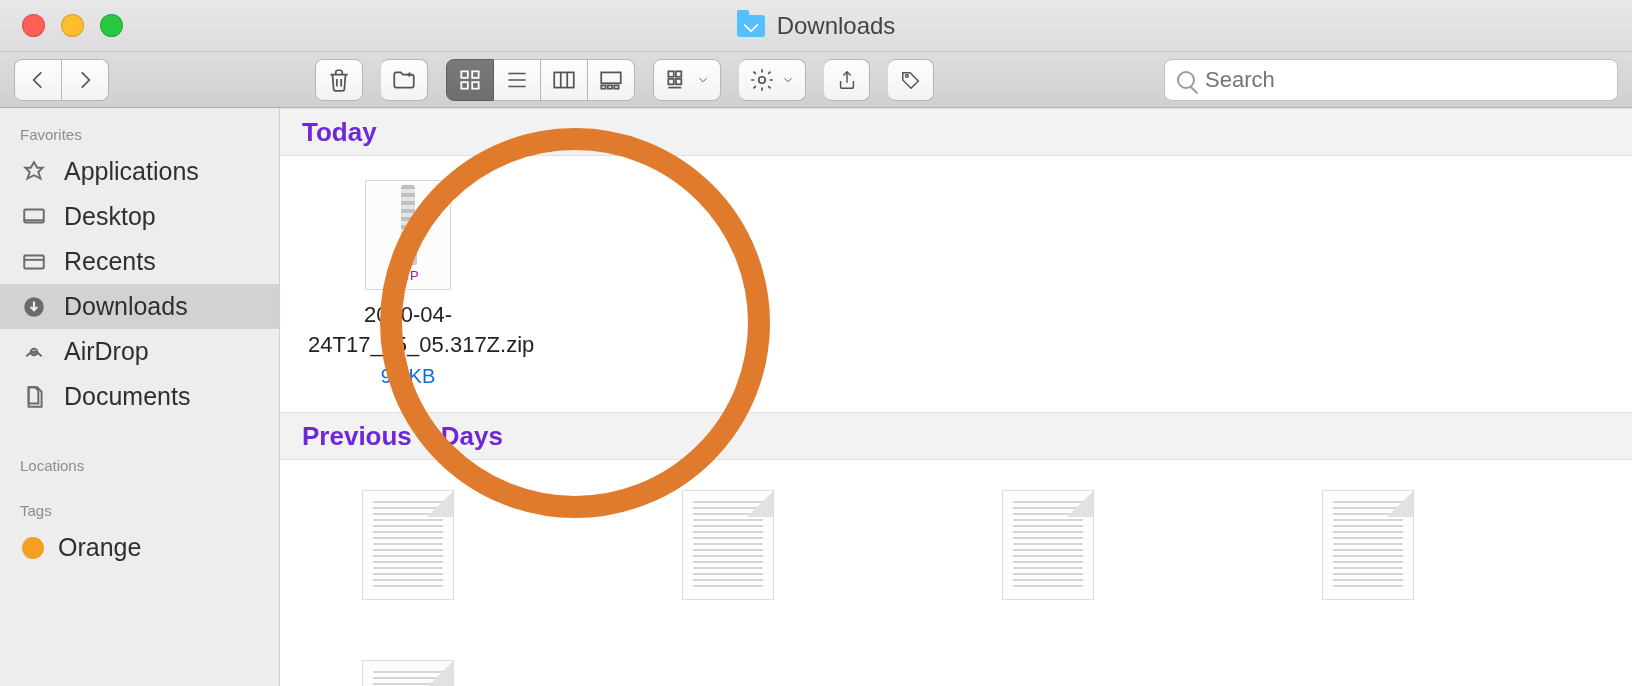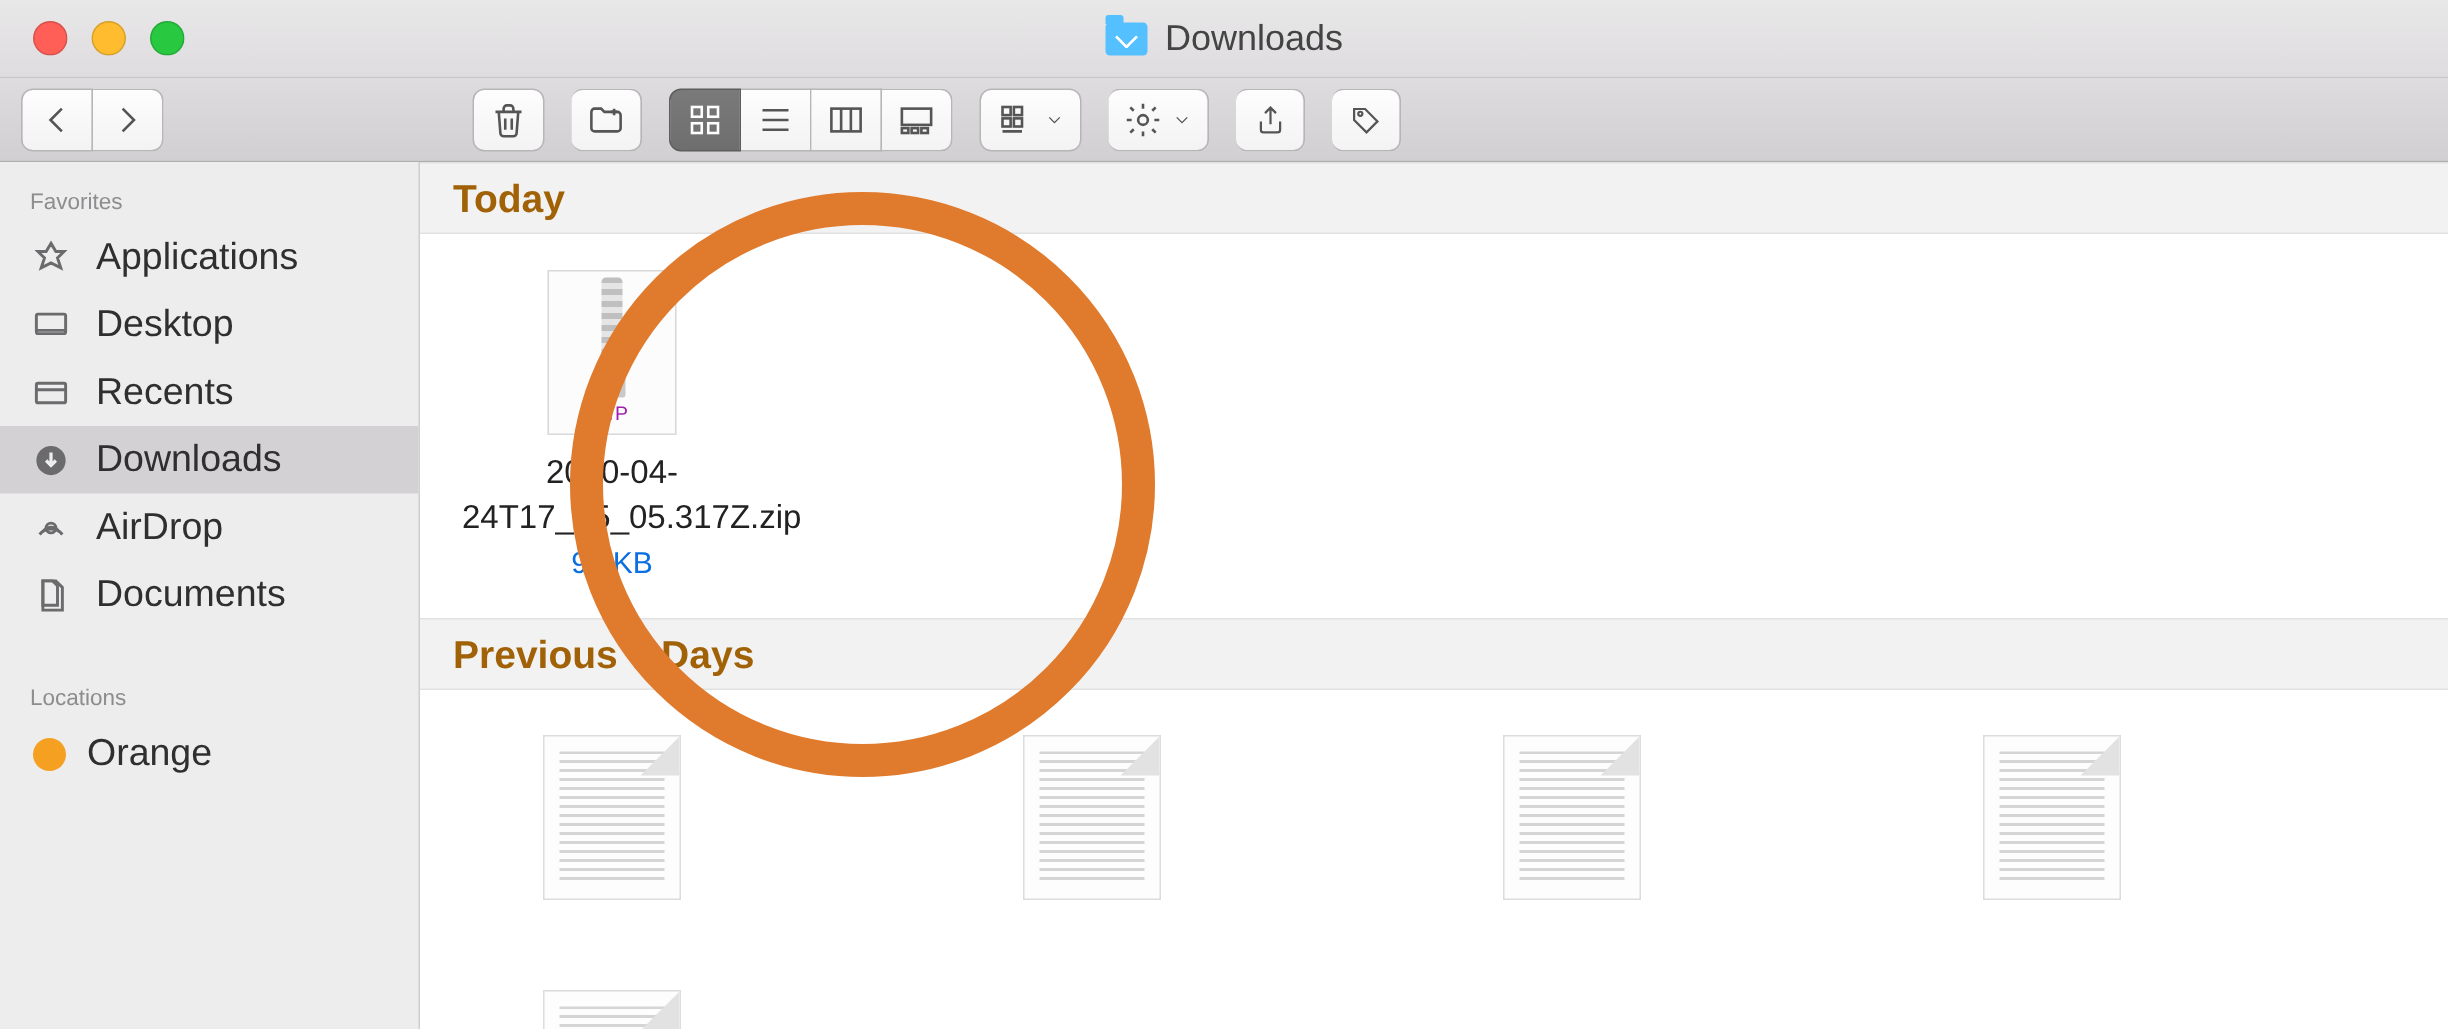--- a/index.html
+++ b/index.html
@@ -178,21 +178,21 @@
   .section-header {
     height: 48px;
     background: #f3f2f3;
     border-top: 1px solid #e2e1e2;
     border-bottom: 1px solid #e2e1e2;
     display: flex;
     align-items: center;
     padding-left: 22px;
     font-size: 26px;
     font-weight: 700;
-    color: #a16207;
+    color: #6d28d9;
   }
   .grid {
     display: flex;
     flex-wrap: wrap;
     gap: 70px 70px;
     padding: 24px 28px;
   }
   .file {
     width: 200px;
     display: flex;
@@ -384,20 +384,24 @@
     </svg>
   </div>
 
   <div class="btn solo small">
     <svg viewBox="0 0 24 24">
       <path d="M20 13l-8 8-9-9V4h8z"></path>
         <circle cx="7.5" cy="7.5" r="1.5"></circle>
     </svg>
   </div>
 
+  <div class="search-wrap">
+    <span class="search-icon-shape"></span>
+    <input type="text" placeholder="Search" style="">
+  </div>
 </div>
 
 <div class="body">
 
   <div class="sidebar">
     <div class="side-section-title">Favorites</div>
 
     <div class="side-item">
       <span class="side-ico">
         <svg viewBox="0 0 24 24">
@@ -452,20 +456,21 @@
         <svg viewBox="0 0 24 24">
             <path d="M7 3h8l4 4v14H7z"></path>
             <path d="M10 6h6l3 3v12H10z" transform="translate(-3,-3)"></path>
           </svg>
       </span>
       <span>Documents</span>
     </div>
 
     <div class="side-section-title" style="margin-top:30px">Locations</div>
 
+    <div class="side-section-title" style="margin-top:14px">Tags</div>
 
     <div class="side-item">
       <span class="tag-dot" style="background:#f6a021"></span>
       <span>Orange</span>
     </div>
   </div>
 
   <div class="content">
 
     <div class="section-header">Today</div>

